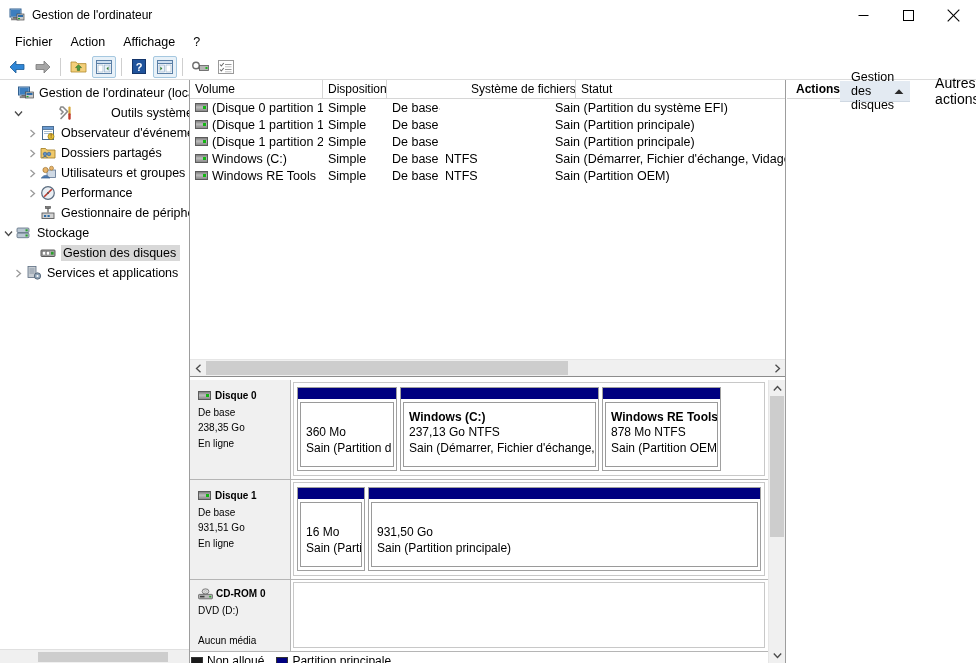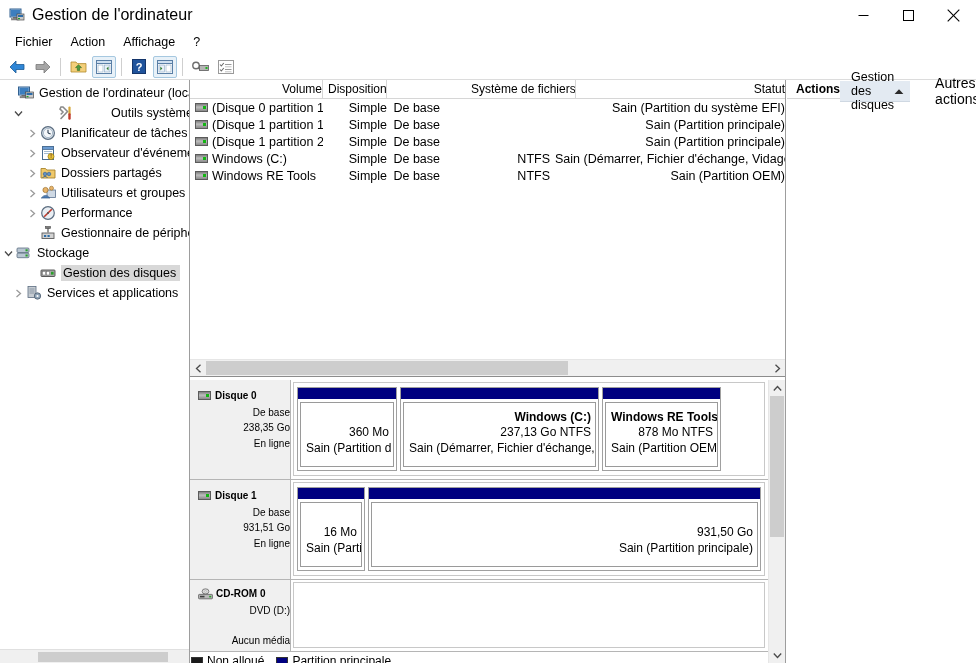--- a/index.html
+++ b/index.html
@@ -27,21 +27,21 @@
     background: #ffffff;
     display: flex; align-items: center;
     flex: 0 0 30px;
   }
   .title-icon {
     width: 16px; height: 16px;
     margin-left: 9px; margin-right: 7px;
     position: relative; flex: 0 0 16px;
   }
   .title-text {
-    font-size: 16px;
+    font-size: 12px;
     color: #000;
     flex: 1 1 auto;
     white-space: nowrap;
   }
   .win-controls { display: flex; height: 30px; flex: 0 0 auto; }
   .win-btn {
     width: 45px; height: 30px;
     display: flex; align-items: center; justify-content: center;
     font-size: 11px; color: #000; background: transparent;
   }
@@ -145,21 +145,20 @@
     background: #cdcdcd;
   }
 
   
   .center-pane {
     flex: 1 1 auto;
     display: flex; flex-direction: column;
     min-width: 0;
     background: #8b5cf6;
     border-right: 1px solid #9d9d9d;
-    text-align: right;
   }
 
   
   .vol-list {
     flex: 0 0 296px;
     display: flex; flex-direction: column;
     background: #ffffff;
     overflow: hidden;
     position: relative;
   }
@@ -541,36 +540,20 @@
           <span class="tree-icon">
             <svg width="16" height="16" viewBox="0 0 16 16">
               <path d="M3 13.5 L9.5 6.5 L8 5 L5 2 L3 2 L2 4 L5 7 L3.2 9" stroke="#8a8a8a" stroke-width="1.6" fill="none" stroke-linecap="round"></path>
               <path d="M11.5 2.5 L11.5 9" stroke="#d6a63a" stroke-width="2.2" stroke-linecap="round"></path>
               <path d="M11.5 9.5 L11.5 13.5" stroke="#c0392b" stroke-width="2.4" stroke-linecap="round"></path>
             </svg>
           </span>
           <span class="tree-label">Outils système</span>
         </div>
 
-        <div class="tree-row" style="padding-left:24px;">
-          <span class="expander">
-            <svg width="9" height="9" viewBox="0 0 9 9">
-                <path d="M2.5 1 L6.5 4.5 L2.5 8" fill="none" stroke="#9a9a9a" stroke-width="1.3"></path>
-              </svg>
-          </span>
-          <span class="tree-icon">
-            <svg width="16" height="16" viewBox="0 0 16 16">
-              <circle cx="8" cy="8" r="6.4" fill="#dfe7ef" stroke="#5b6d80" stroke-width="1.2"></circle>
-              <circle cx="8" cy="8" r="4.6" fill="#f4f7fa" stroke="#8fa3b6" stroke-width="0.7"></circle>
-              <line x1="8" y1="8" x2="8" y2="4.8" stroke="#2c3e50" stroke-width="1.1"></line>
-              <line x1="8" y1="8" x2="10.6" y2="9" stroke="#2c3e50" stroke-width="1.1"></line>
-            </svg>
-          </span>
-          <span class="tree-label">Planificateur de tâches</span>
-        </div>
 
         <div class="tree-row" style="padding-left:24px;">
           <span class="expander">
             <svg width="9" height="9" viewBox="0 0 9 9">
                 <path d="M2.5 1 L6.5 4.5 L2.5 8" fill="none" stroke="#9a9a9a" stroke-width="1.3"></path>
               </svg>
           </span>
           <span class="tree-icon">
             <svg width="16" height="16" viewBox="0 0 16 16">
               <rect x="2.5" y="1.5" width="11" height="13" fill="#ffffff" stroke="#4a6c8f" stroke-width="1"></rect>

